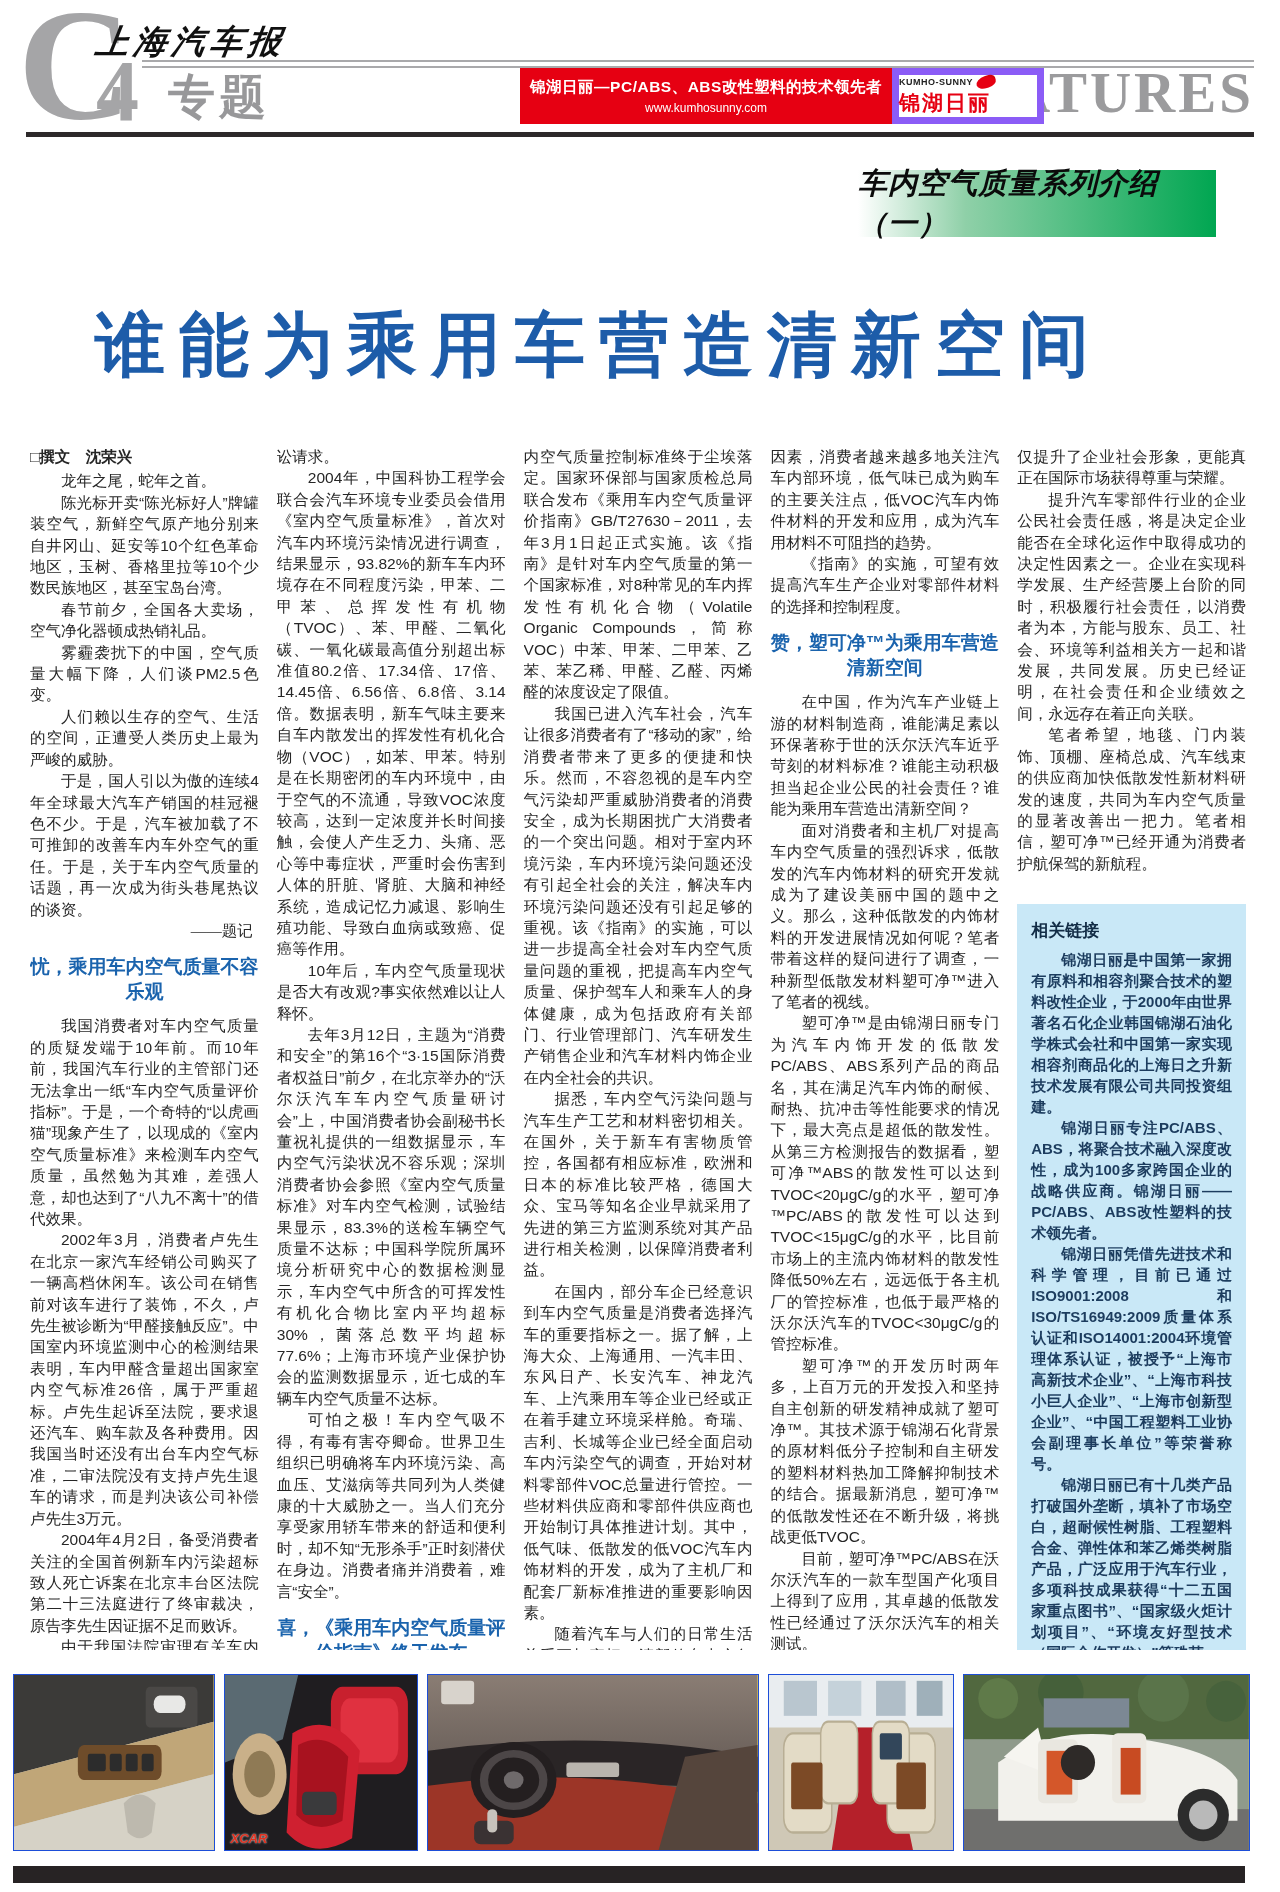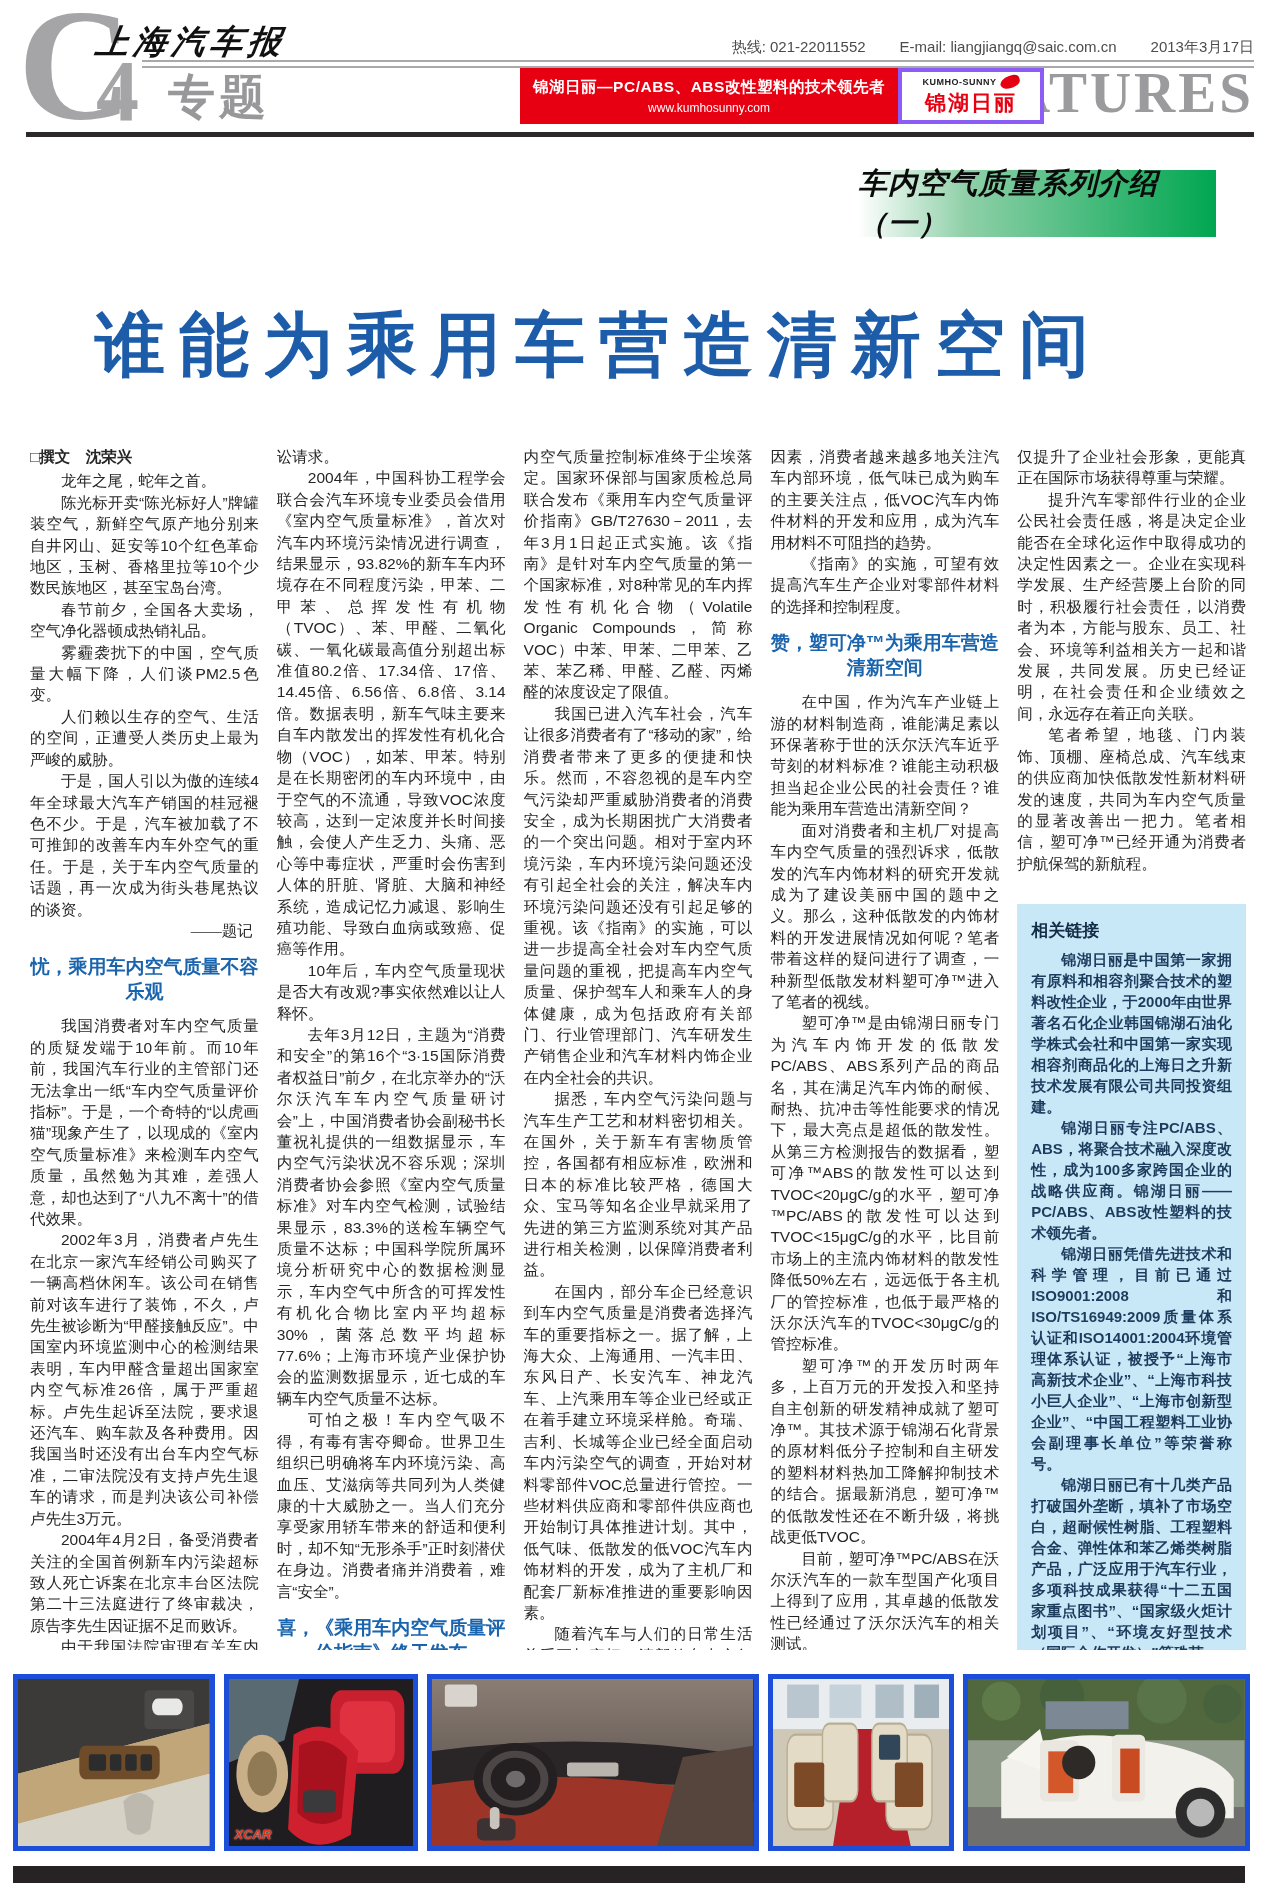--- a/index.html
+++ b/index.html
@@ -18,22 +18,22 @@
                border-top:2px solid #a9a9ab;border-bottom:2px solid #a9a9ab;}
   .features-title{position:absolute;right:26px;top:64px;font-family:"Liberation Serif","DejaVu Serif",serif;
                   font-size:57px;line-height:1;color:#9b9b9d;letter-spacing:3px;font-weight:bold;}
   .rule-thick{position:absolute;left:26px;right:26px;top:132px;height:5px;background:#2d292a;}
   
   .ad-banner{position:absolute;left:520px;top:68px;width:524px;height:56px;display:flex;cursor:pointer;}
   .ad-red{flex:1;background:#e60012;color:#fff;display:flex;flex-direction:column;justify-content:center;
           align-items:center;gap:3px;}
   .ad-red .l1{font-size:15.5px;font-weight:bold;letter-spacing:.5px;}
   .ad-red .l2{font-size:12px;}
-  .ad-logo{width:138px;background:#fff;border:4px solid #8b5cf6;display:flex;flex-direction:column;
-           align-items:center;justify-content:center;gap:1px;}
+  .ad-logo{width:138px;background:#fff;border:7px solid #8b5cf6;display:flex;flex-direction:column;
+           justify-content:center;gap:1px;}
   .ad-logo .en{font-size:9px;font-weight:bold;color:#222;letter-spacing:.5px;display:flex;align-items:center;gap:3px;}
   .swoosh{display:inline-block;width:20px;height:12px;background:radial-gradient(ellipse at 30% 70%,#e60012 60%,#b00 100%);
           border-radius:60% 40% 50% 50%;transform:rotate(-18deg);}
   .ad-logo .cn{font-size:21px;font-weight:bold;color:#e60012;letter-spacing:2px;}
   
   .series-box{position:absolute;left:858px;top:170px;width:358px;height:67px;
               background:linear-gradient(90deg,#ffffff 0%,#8fd0a8 30%,#00a651 100%);
               display:flex;align-items:center;justify-content:flex-end;padding-right:10px;box-sizing:border-box;}
   .series-box span{font-size:29px;font-weight:bold;font-style:italic;color:#0b0b0b;letter-spacing:1px;}
   .headline{position:absolute;left:95px;top:258px;width:1092px;font-size:70px;font-weight:bold;
@@ -47,40 +47,35 @@
   .col .epigraph{text-align:right;text-indent:0;padding-right:6px;font-family:Liberation Serif, serif;}
   .col .subhead{color:#1a63ad;font-weight:bold;font-size:19px;line-height:25px;text-align:center;
                 text-indent:0;margin:13px 0 11px;}
   
   .related-box{margin-top:30px;background:#c9e8f7;padding:16px 14px 18px;box-sizing:border-box;
                min-height:756px;font-weight:bold;color:#1c3c5e;font-size:15px;line-height:21px;}
   .related-box .rb-title{font-size:17px;color:#122c46;margin-bottom:8px;text-indent:0;}
   .related-box p{margin:0;text-indent:2em;}
   
   .photo-strip{position:absolute;left:13px;top:1674px;width:1237px;height:177px;display:flex;gap:9px;}
-  .photo{position:relative;border:5px solid #1d4ed8;background:#000000;overflow:hidden;box-sizing:border-box;}
+  .photo{position:relative;border:1px solid #1d4ed8;background:#fde047;overflow:hidden;box-sizing:border-box;}
   .photo svg{display:block;width:100%;height:100%;}
   .wm{position:absolute;left:6px;bottom:4px;font-size:13px;font-weight:bold;font-style:italic;
       color:#e0301e;text-shadow:0 0 2px #fff;}
   .bottom-bar{position:absolute;left:13px;top:1866px;width:1232px;height:17px;background:#272324;}
 </style>
 </head>
 <body>
 
 <div class="page">
 
   <div class="big-c">C</div>
   <div class="big-4">4</div>
   <div class="section-name">专题</div>
   <div class="paper-logo">上海汽车报</div>
-  <div class="contact-row">
-    <span>热线: 021-22011552</span>
-    <span>E-mail: liangjiangq@saic.com.cn</span>
-    <span>2013年3月17日</span>
-  </div>
   <div class="rule-double"></div>
   <div class="features-title">FEATURES</div>
 
   <div class="ad-banner">
     <div class="ad-red">
       <div class="l1">锦湖日丽—PC/ABS、ABS改性塑料的技术领先者</div>
       <div class="l2">www.kumhosunny.com</div>
     </div>
     <div class="ad-logo">
       <div class="en">

